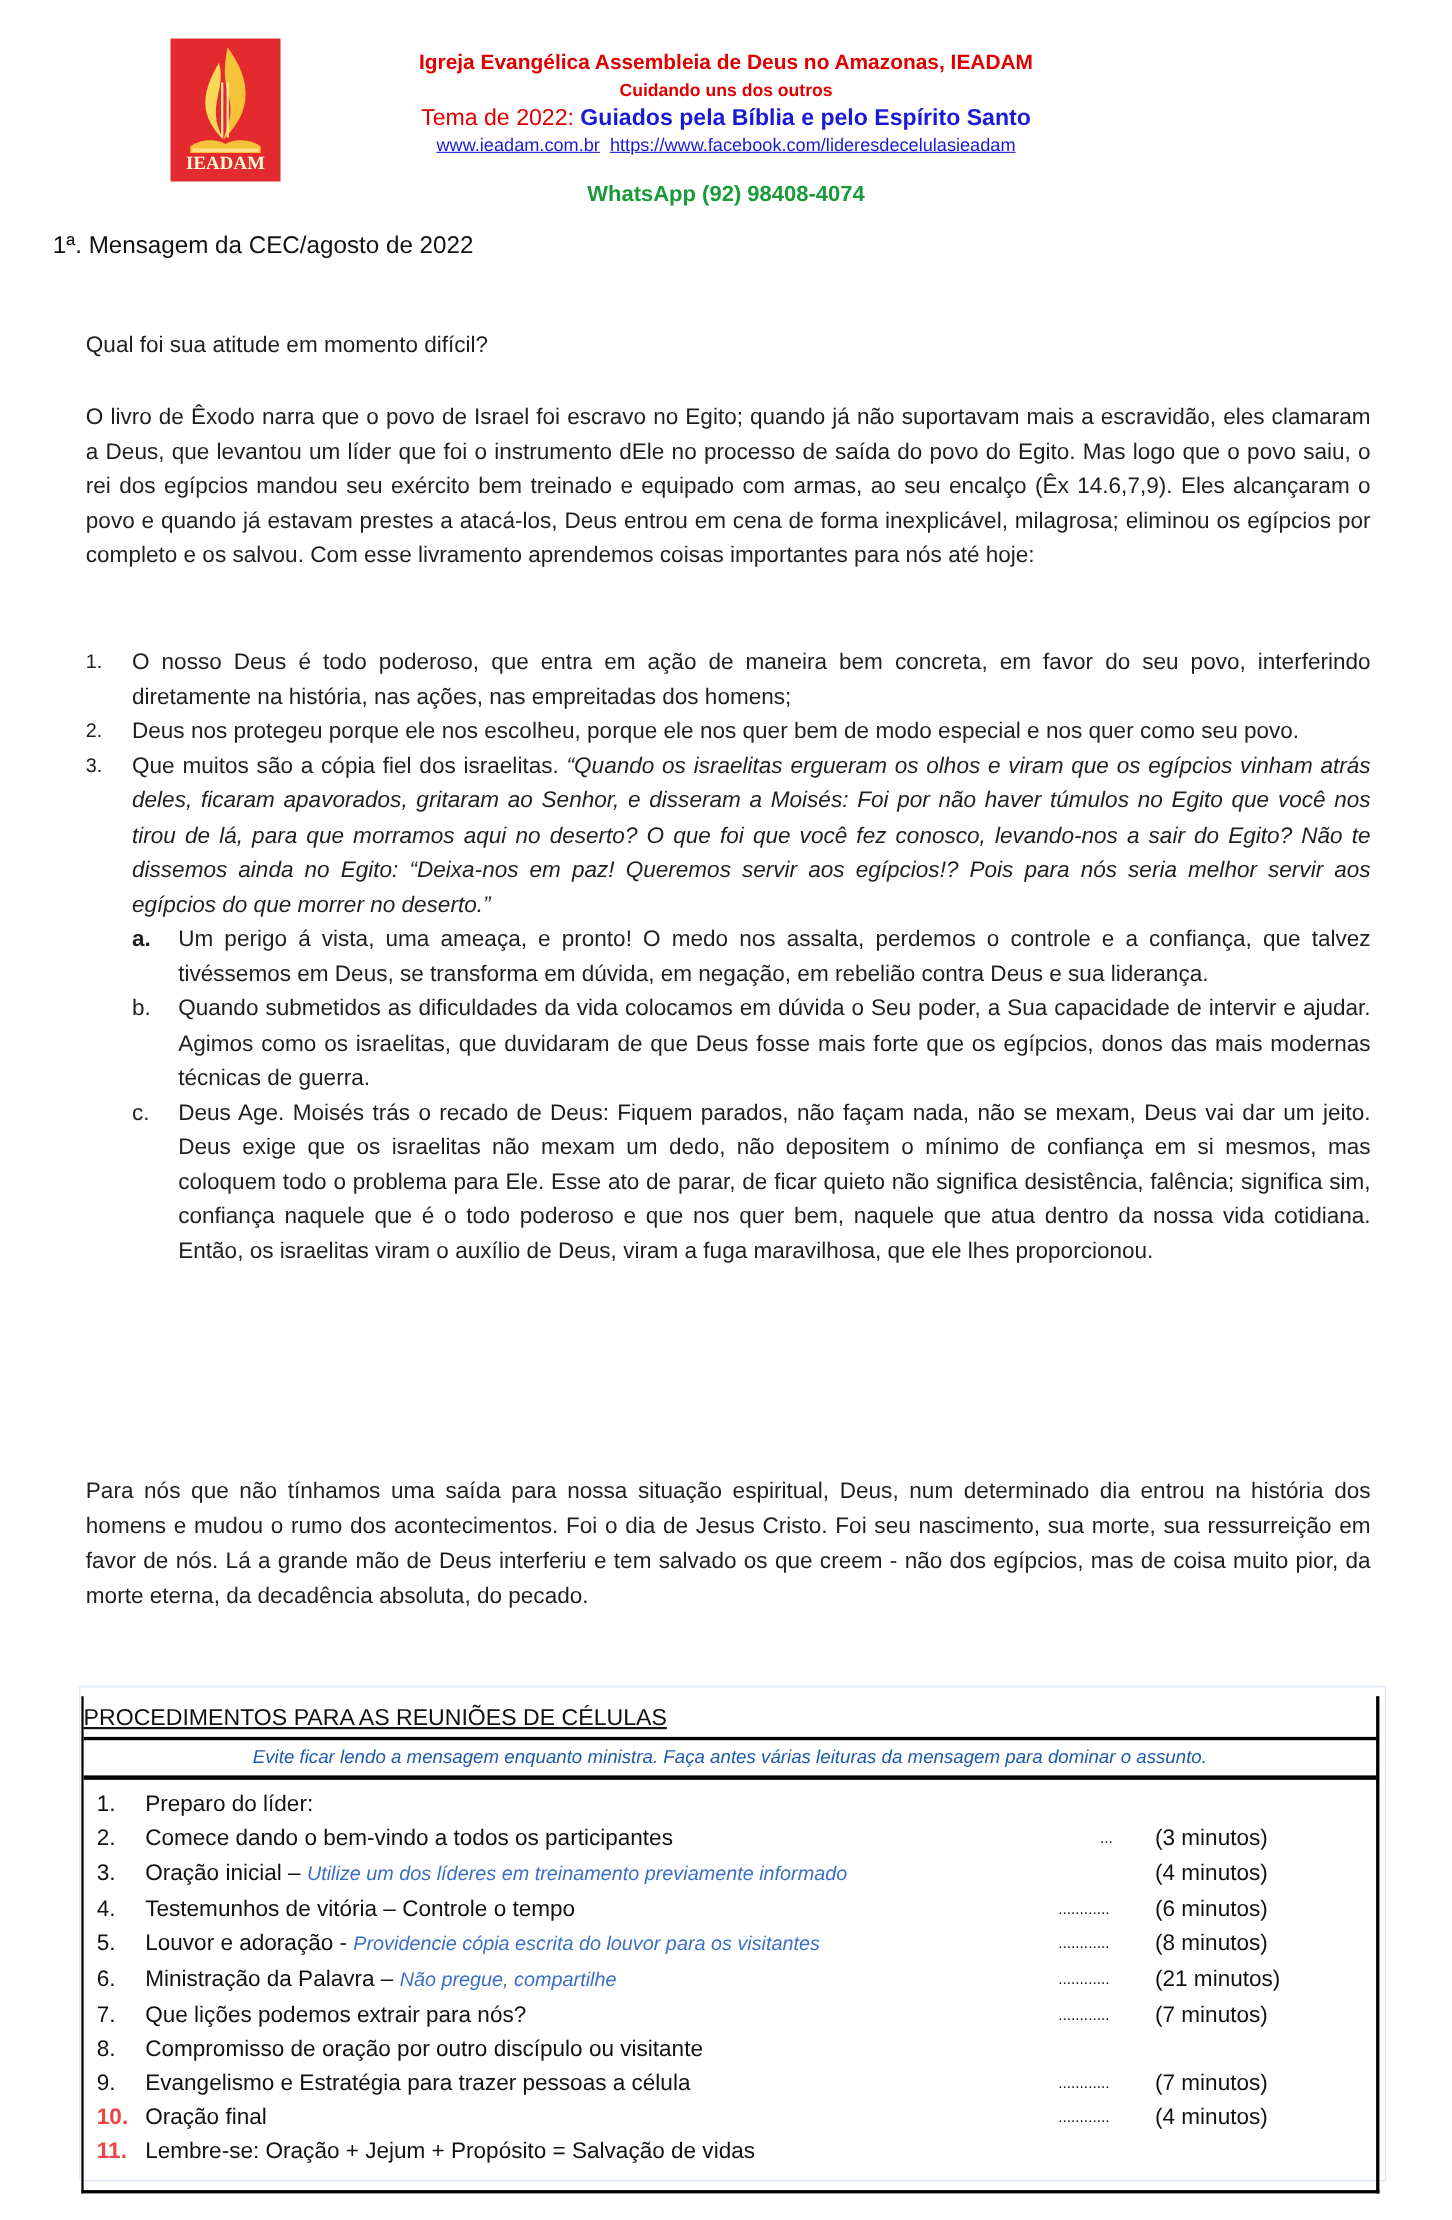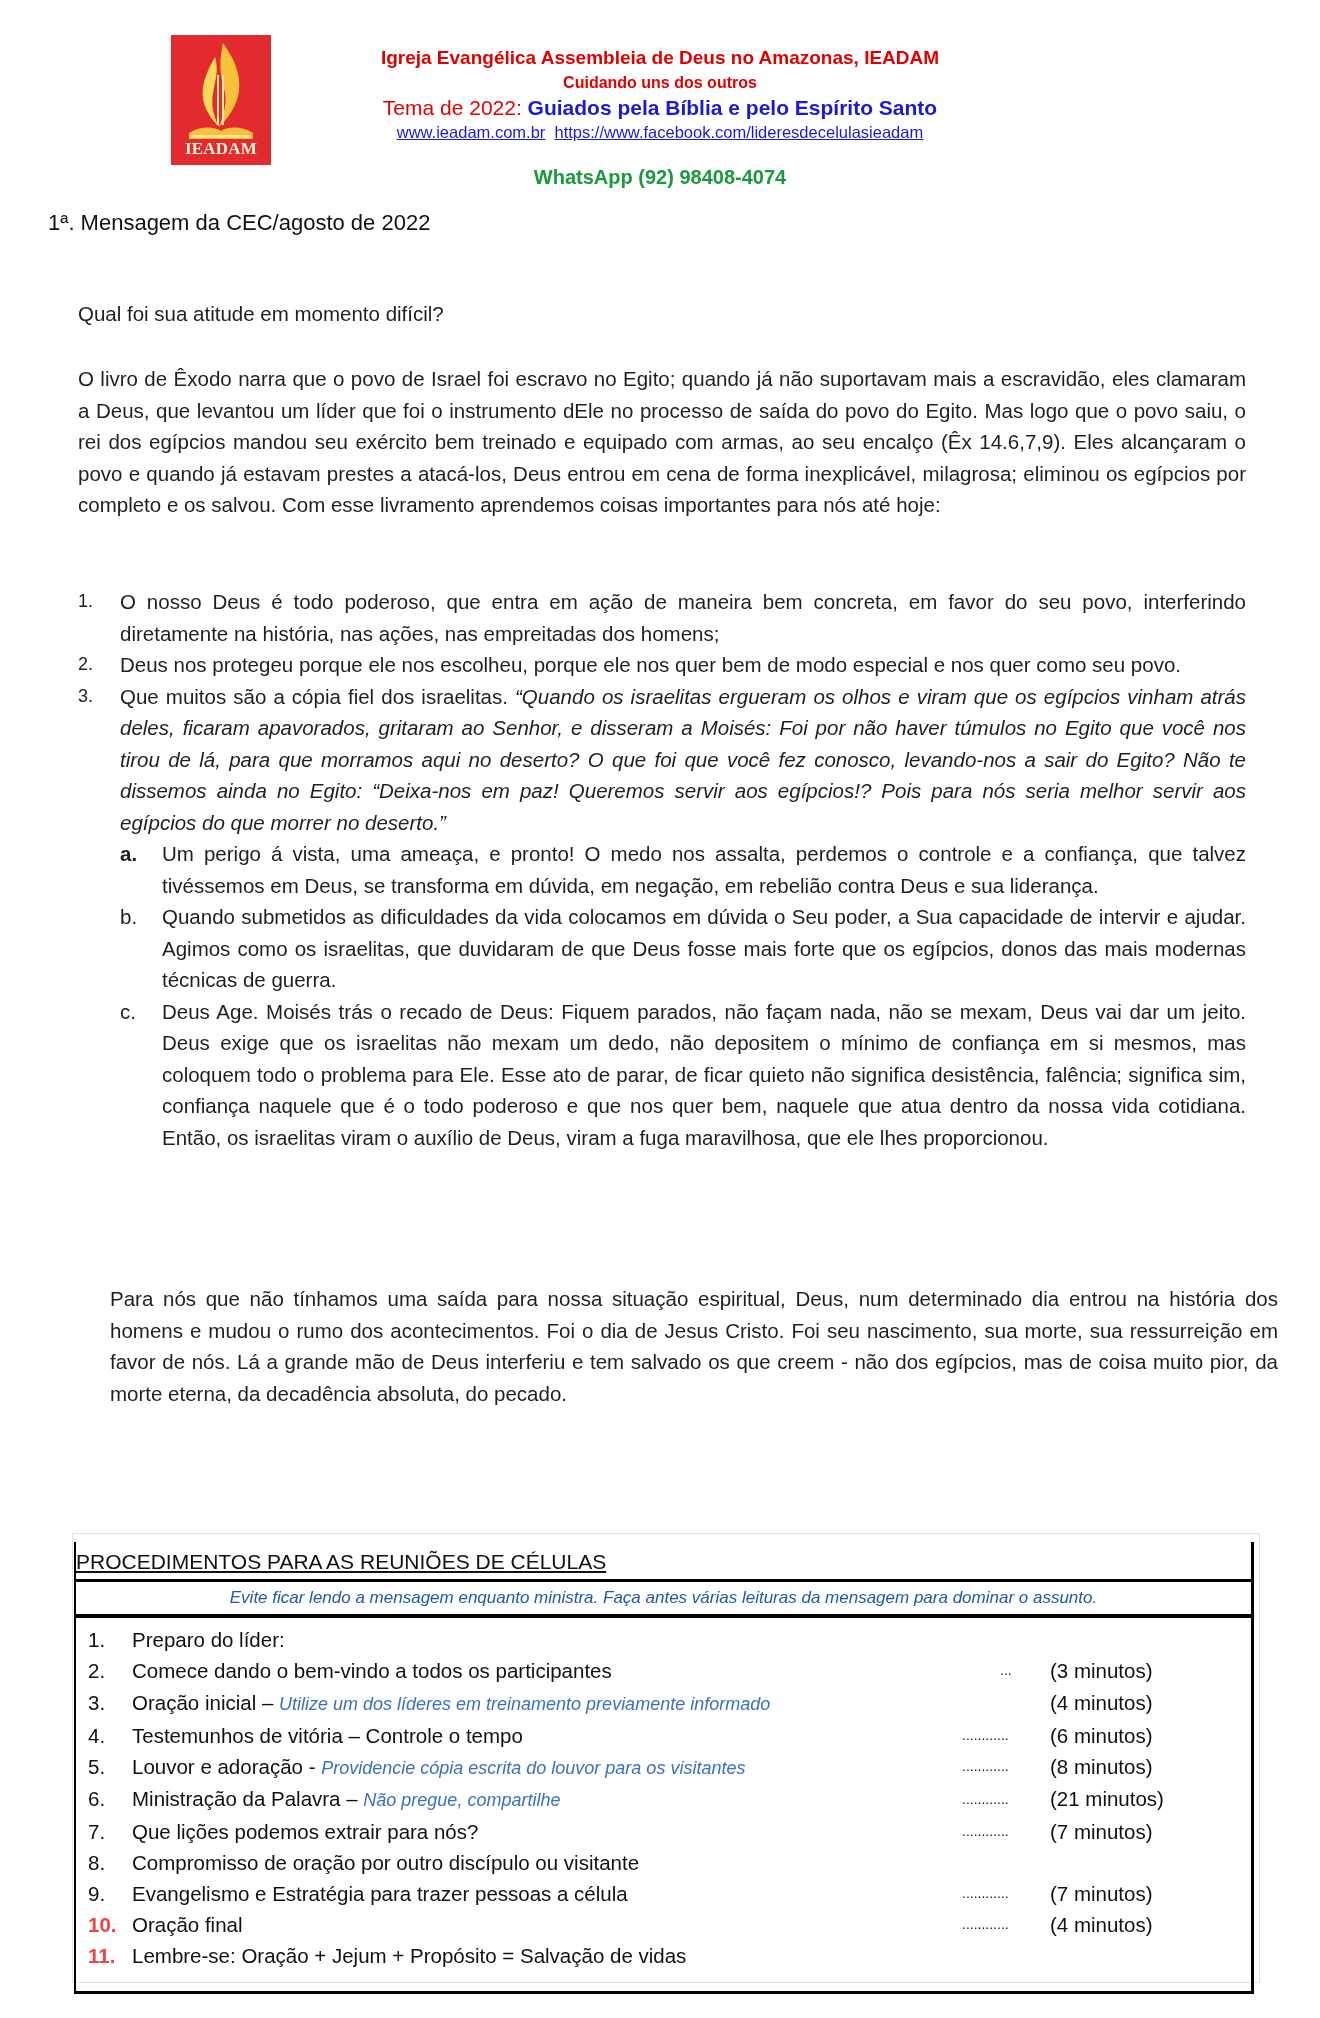--- a/index.html
+++ b/index.html
@@ -1,20 +1,20 @@
 <!DOCTYPE html>
 <html><head>
   <meta charset="utf-8">
   <style>
     * { box-sizing: border-box; margin: 0; padding: 0; }
     html, body { width: 1320px; height: 2018px; background: #ffffff; overflow: hidden; }
     body { position: relative; font-family: "Liberation Sans", sans-serif; color: #1f1f1f; }
 
     
-    .logo { position: absolute; left: 171px; top: 35px; width: 100px; height: 130px; background: #e32b2f; }
+    .logo { position: absolute; left: 155px; top: 35px; width: 100px; height: 130px; background: #e32b2f; }
     .logo svg { position: absolute; left: 0; top: 0; }
     .logo-text { position: absolute; left: 0; right: 0; bottom: 6px; text-align: center; color: #fff7d6; font-family: "Liberation Serif", serif; font-weight: bold; font-size: 17px; letter-spacing: 0.2px; }
     .header { position: absolute; left: 310px; top: 44px; width: 700px; text-align: center; font-family: "Liberation Sans", sans-serif; font-size: 18px; line-height: 25px; }
     .header .h-title { color: #e00000; font-weight: bold; font-size: 19px; line-height: 27px; }
     .header .h-sub { color: #e00000; font-weight: bold; font-size: 16px; line-height: 24px; }
     .header .h-theme { font-size: 21px; line-height: 25px; }
     .header .h-theme .lbl { color: #e00000; }
     .header .h-theme .val { color: #1a1ad6; font-weight: bold; }
     .header .h-links { font-size: 16.5px; line-height: 25px; }
     .header .h-links a { color: #1a1ad6; text-decoration: underline; }
@@ -27,21 +27,21 @@
     .body-text { position: absolute; left: 78px; width: 1168px; font-size: 20.5px; line-height: 31.5px; color: #1f1f1f; text-align: justify; }
     .question { top: 298px; }
     .intro { top: 363px; }
     .list-num { position: absolute; left: 78px; width: 1168px; font-size: 20.5px; line-height: 31.5px; text-align: justify; }
     .li { position: relative; padding-left: 42px; }
     .li .num { position: absolute; left: 0; top: 0; font-size: 18px; }
     .sub { position: relative; padding-left: 84px; }
     .sub .letter { position: absolute; left: 42px; top: 0; }
     .sub .letter.bold { font-weight: bold; }
     em { font-style: italic; }
-    .closing { top: 1283px; margin-left: 32px; }
+    .closing { top: 1340px; }
 
     
     .proc-outer { position: absolute; left: 72px; top: 1533px; width: 1188px; height: 450px; border: 1px solid #d8e4f2; }
     .proc-box { position: absolute; left: 74px; top: 1542px; width: 1180px; height: 452px; border-left: 2px solid #000; border-right: 3px solid #000; border-bottom: 3px solid #000; }
     .proc-head { position: absolute; left: 0; top: 0; width: 100%; height: 40px; border-bottom: 3px solid #000; padding-left: 0; font-size: 21px; line-height: 40px; text-decoration: underline; color: #111; }
     .proc-note { position: absolute; left: 0; top: 40px; width: 100%; height: 36px; border-bottom: 4px solid #000; text-align: center; color: #1e5aa8; font-style: italic; font-size: 17px; line-height: 32px; }
     .proc-list { position: absolute; left: 12px; top: 82px; width: 1150px; font-size: 20.5px; color: #111; }
     .proc-item { position: relative; height: 31px; line-height: 31px; }
     .proc-item.tall { height: 34px; line-height: 34px; }
     .proc-item .pnum { position: absolute; left: 0; width: 36px; }

